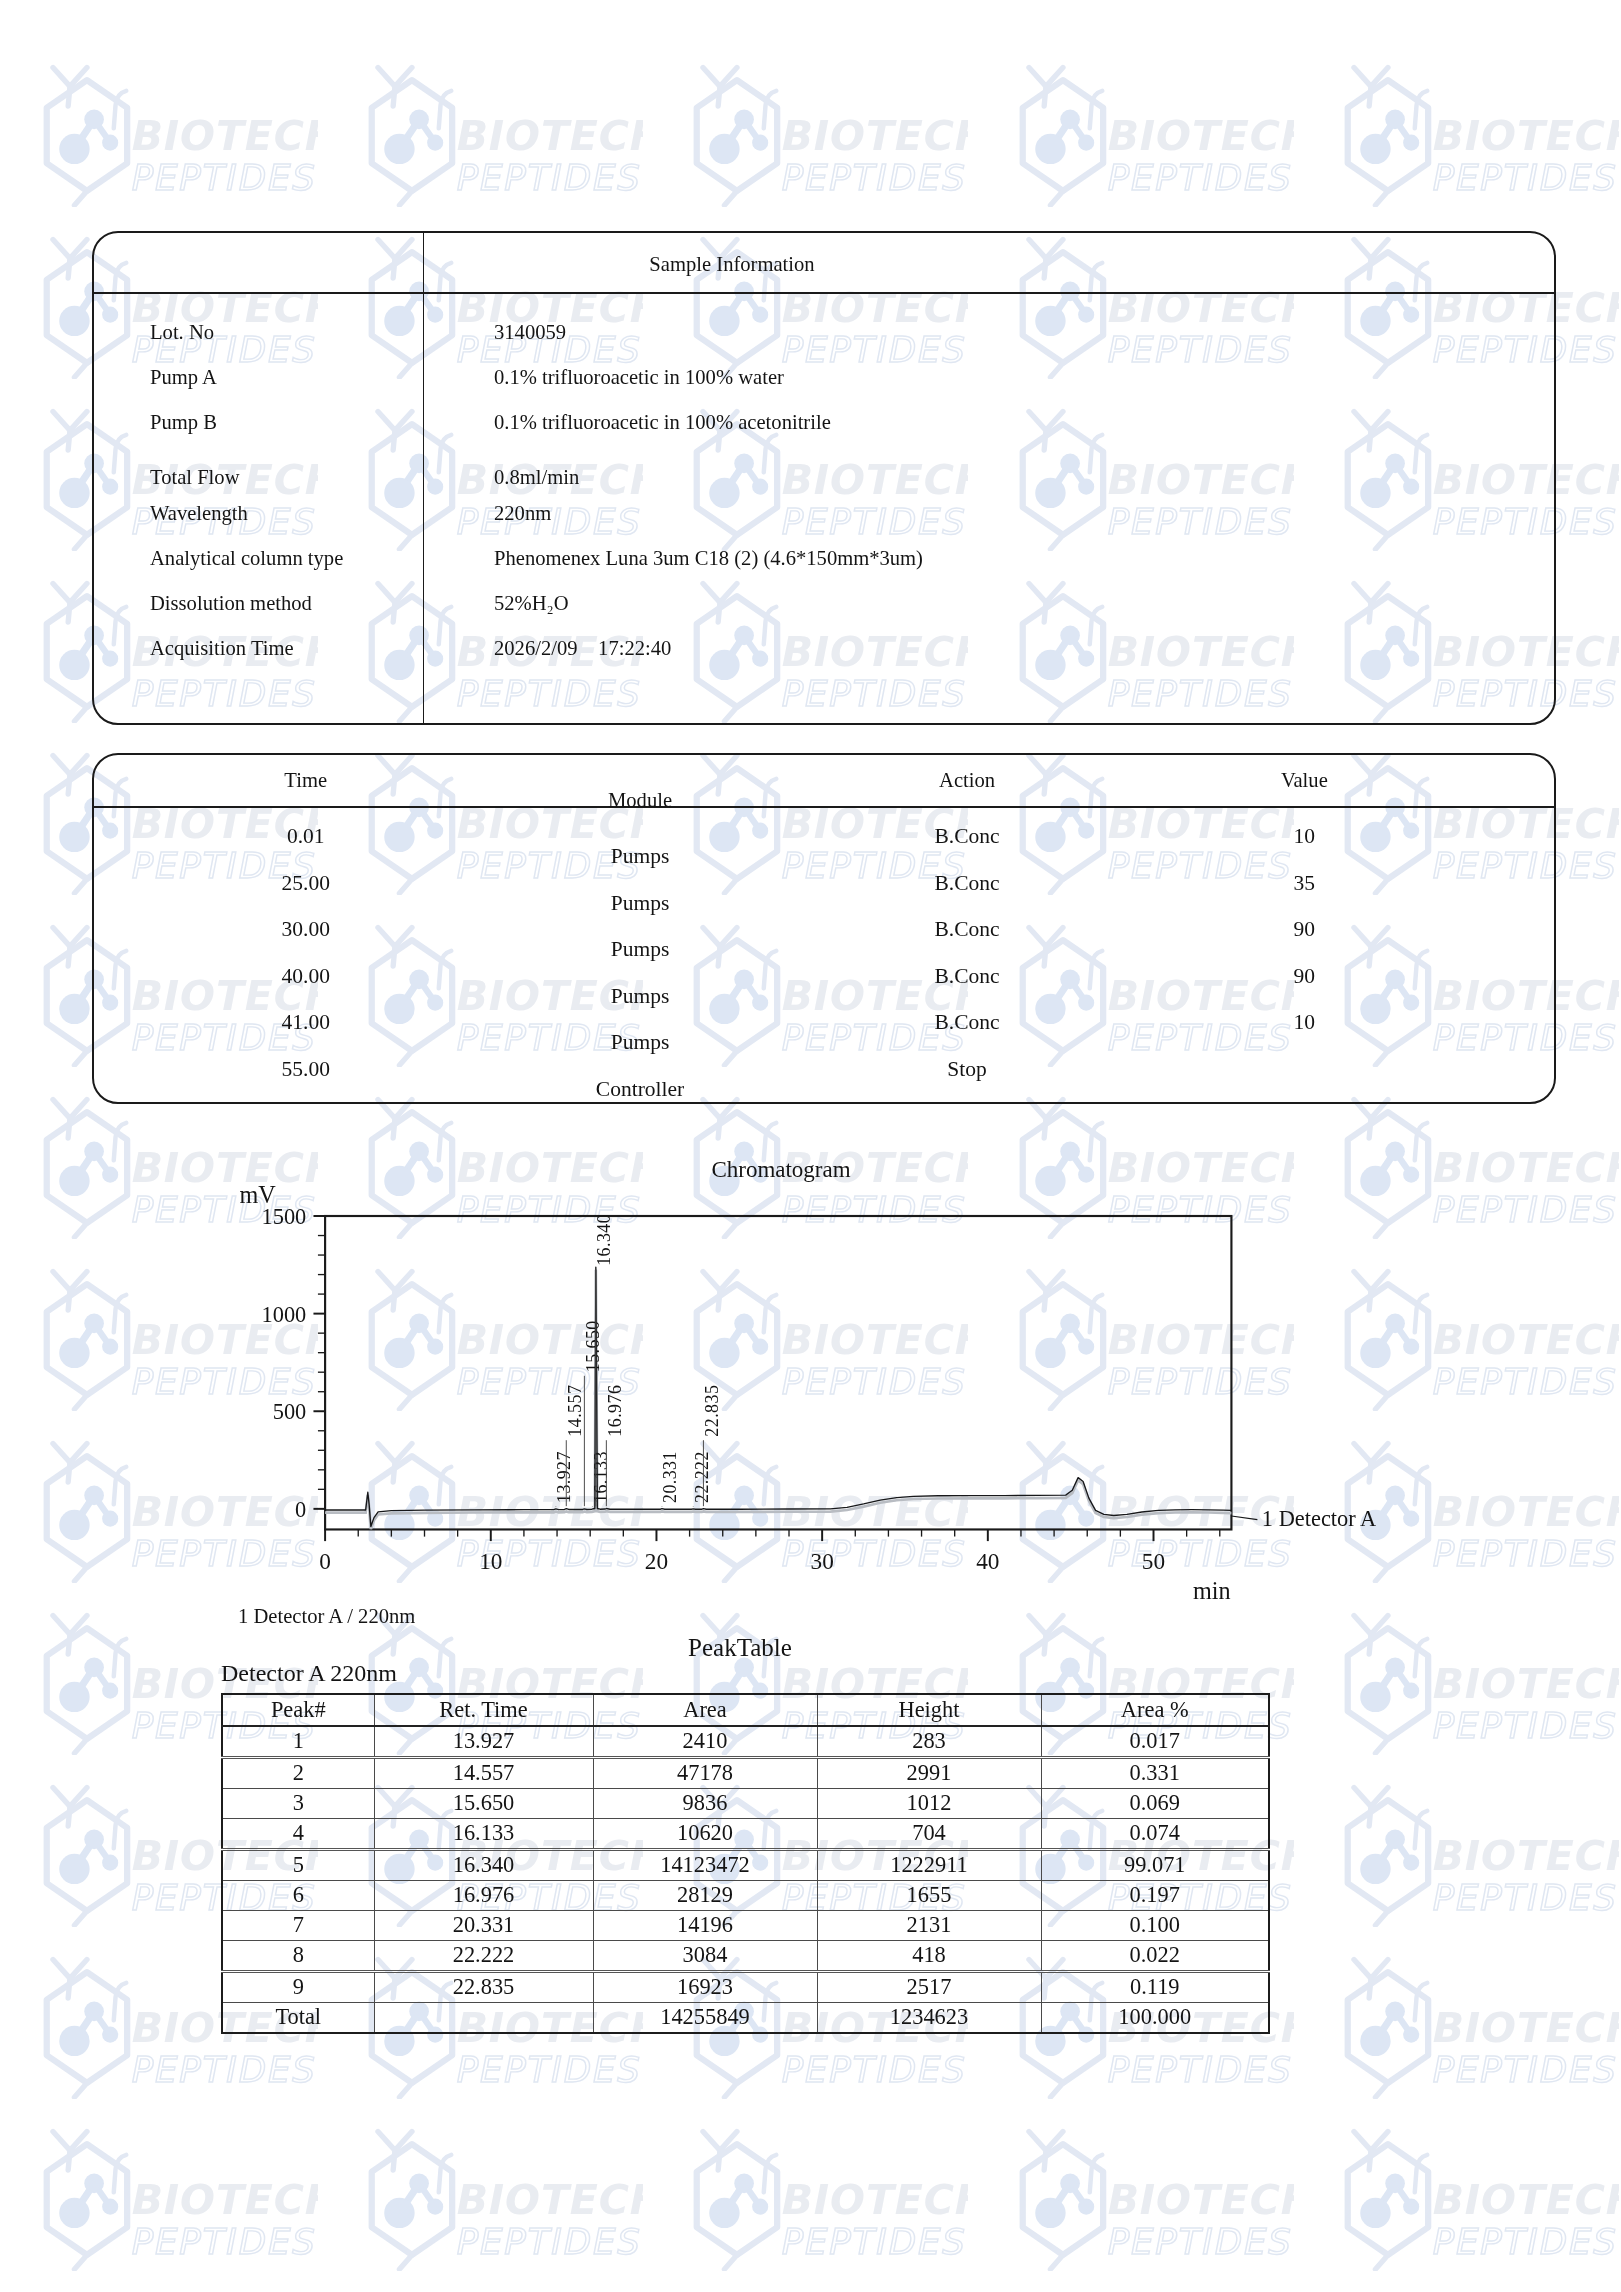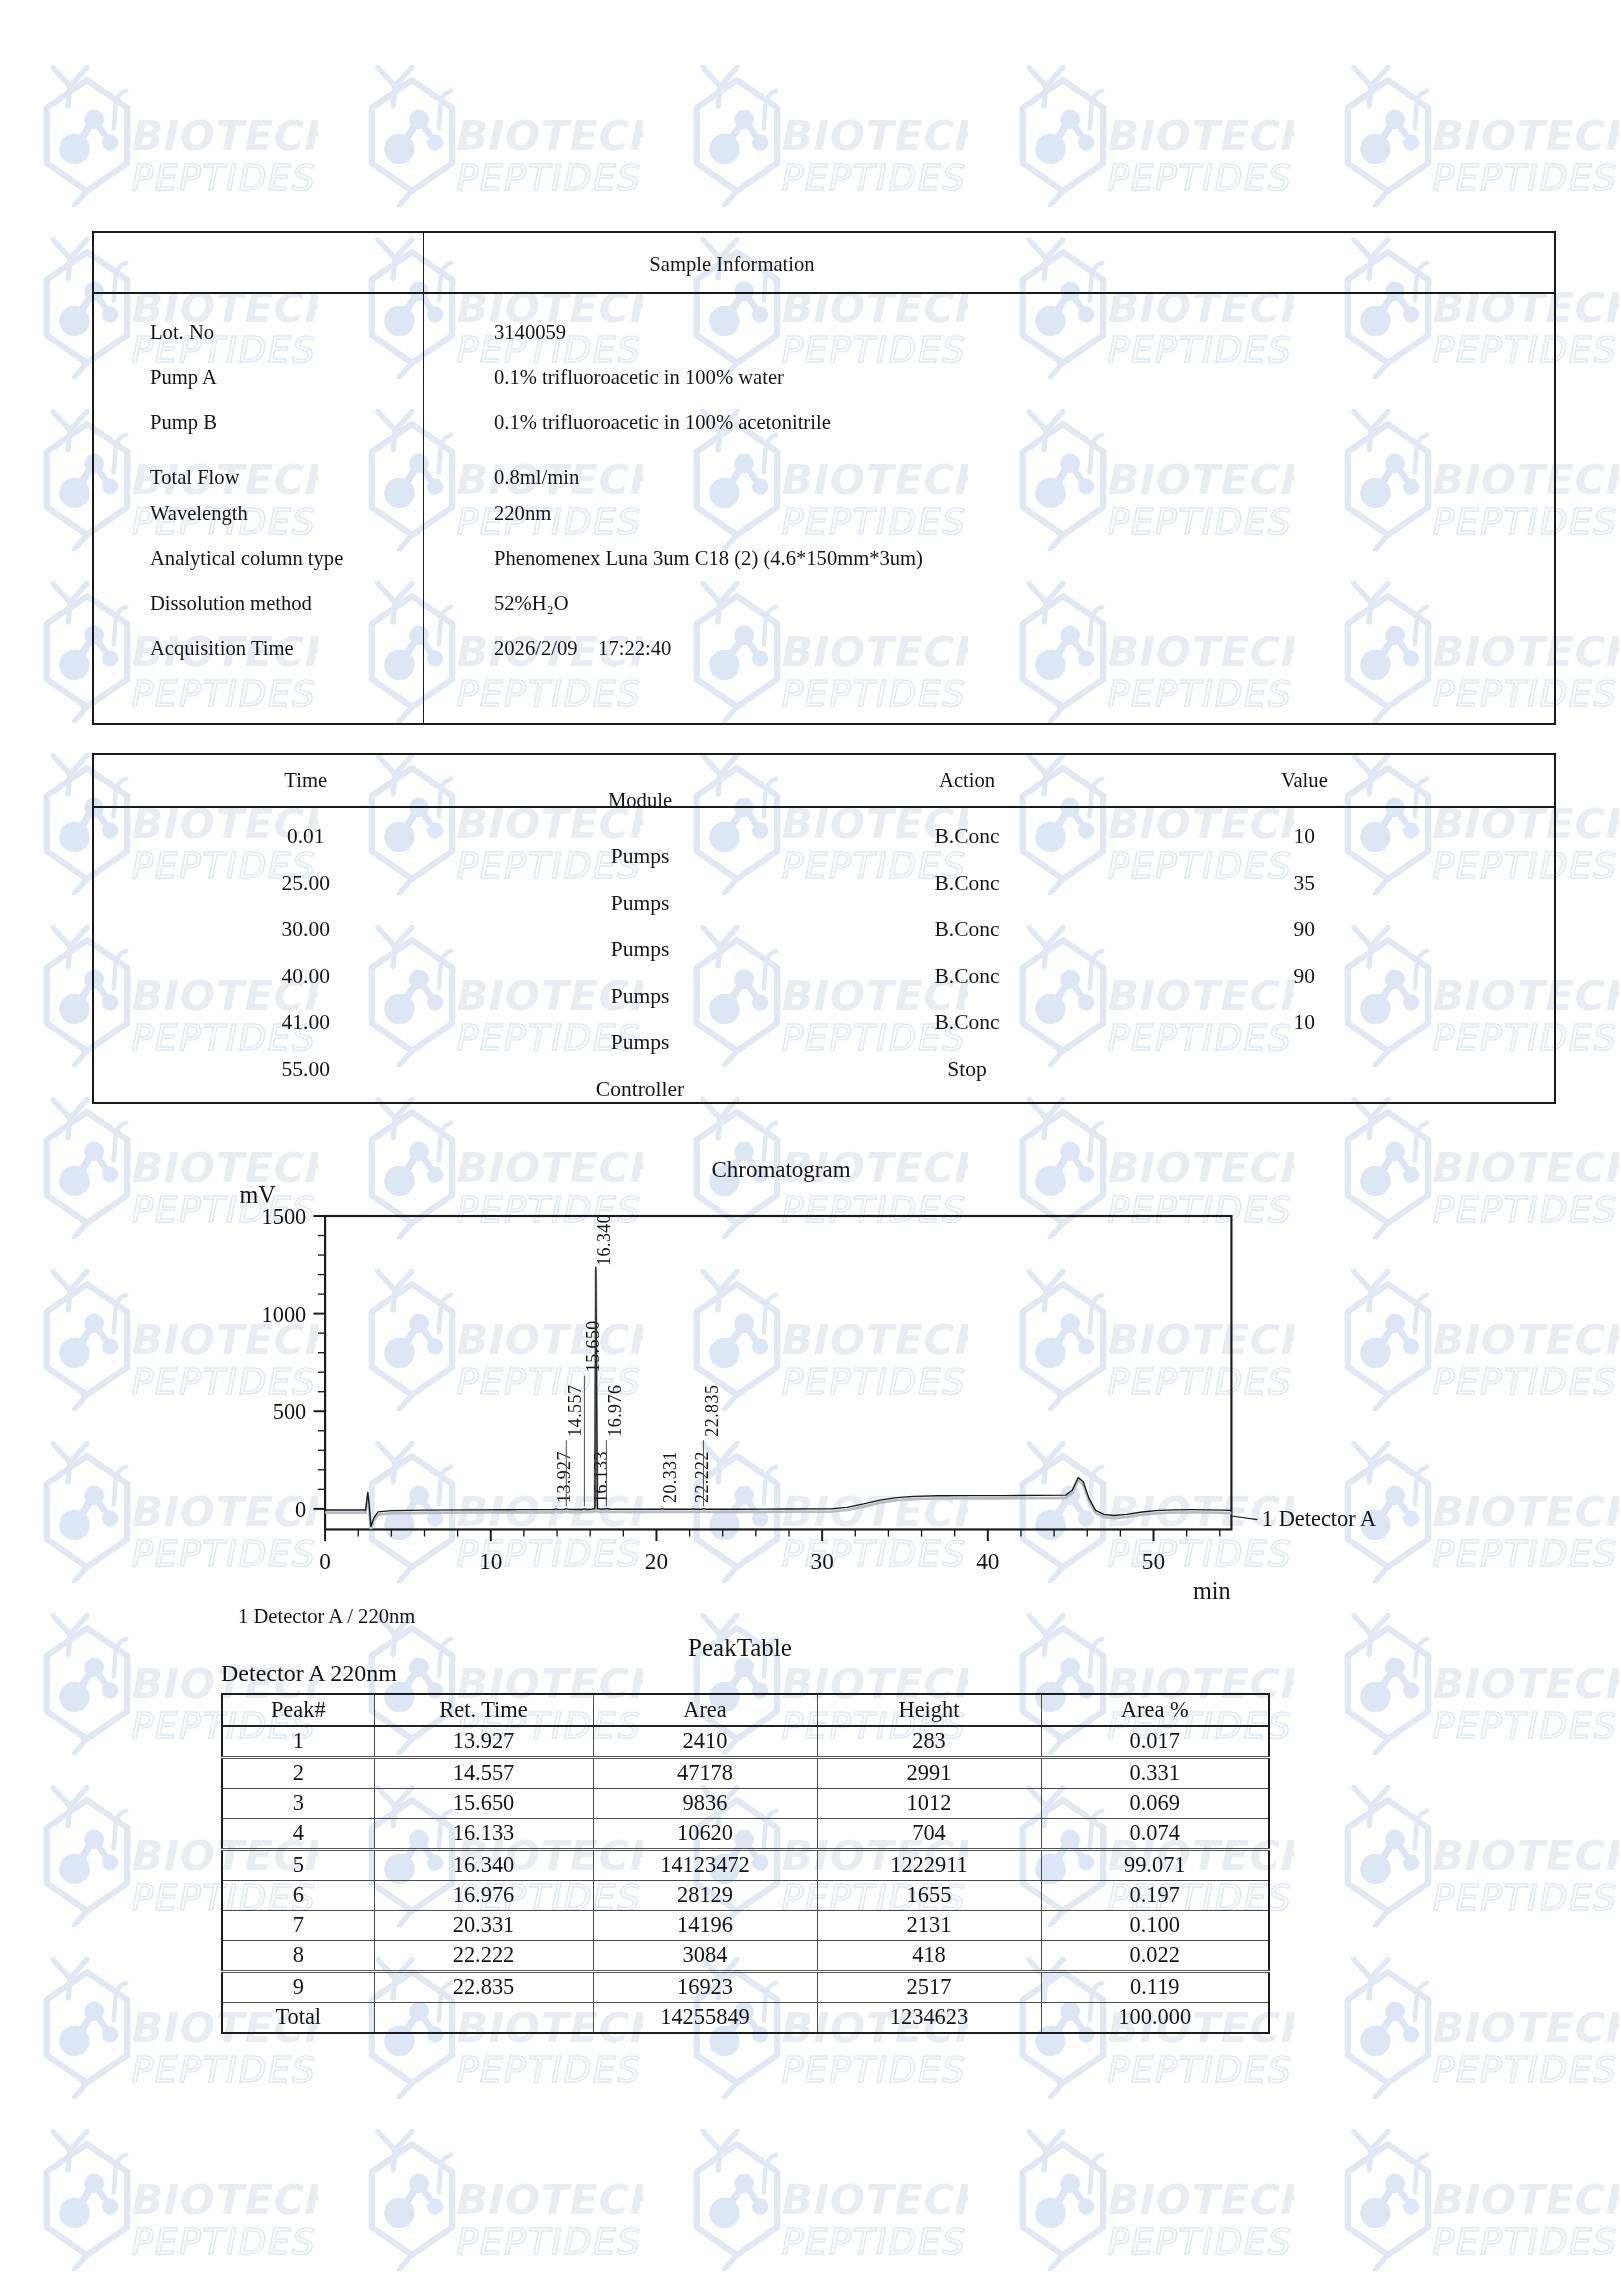--- a/index.html
+++ b/index.html
@@ -4,21 +4,21 @@
 <style>
   html,body{margin:0;padding:0;background:#ffffff;}
   .page{
     position:relative;width:1621px;height:2293px;background:#ffffff;
     font-family:"Liberation Serif",serif;color:#141414;overflow:hidden;
   }
   
   #watermark-layer{position:absolute;inset:0;z-index:0;pointer-events:none;}
   .wm-tile{position:absolute;width:278px;height:143px;}
   
-  .layer{position:absolute;z-index:1;}
+  .layer{position:absolute;z-index:1;border-radius:26px;}
   
   .si{left:92px;top:231px;width:1460px;height:490px;border:2.7px solid #1a1a1a;}
   .si-divider{position:absolute;left:329px;top:0;bottom:0;width:0;border-left:1.8px solid #1a1a1a;}
   .si-headsep{position:absolute;left:-0.9px;right:-0.9px;top:59px;height:0;border-bottom:2.7px solid #1a1a1a;}
   .si-title{position:absolute;left:638px;top:19.7px;transform:translateX(-50%);font-size:20.6px;white-space:pre;}
   .si-row{position:absolute;left:0;right:0;height:25px;line-height:25px;font-size:20.6px;padding-left:28px;}
   .si-label{position:absolute;left:56px;white-space:pre;}
   .si-value{position:absolute;left:400px;white-space:pre;}
   
   .pt{left:92px;top:753px;width:1460px;height:347px;border:2.7px solid #1a1a1a;}

